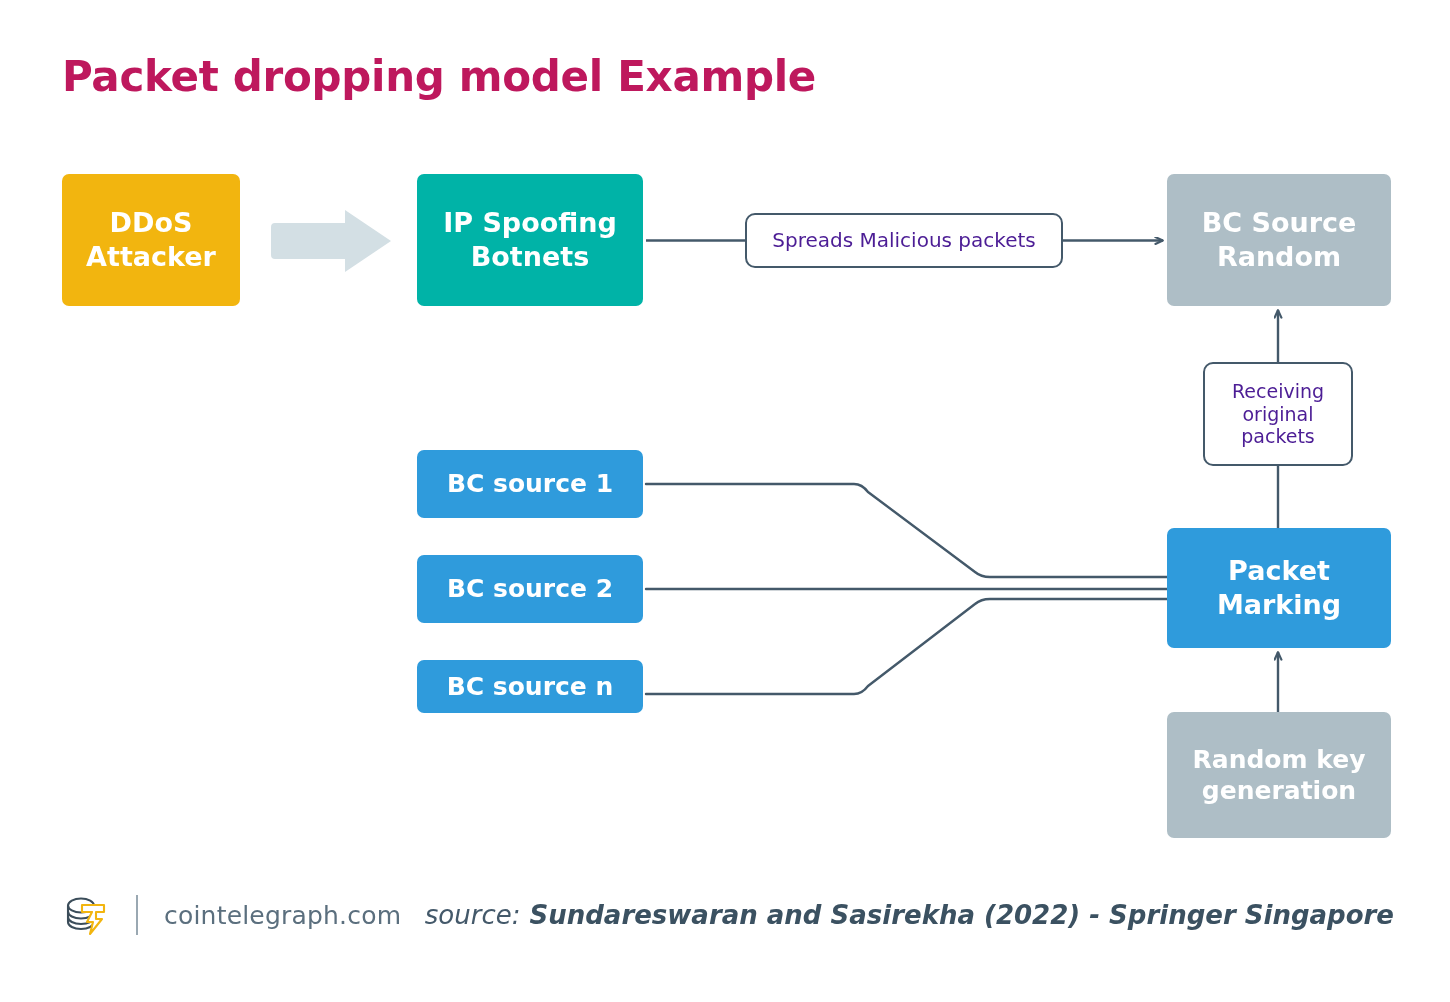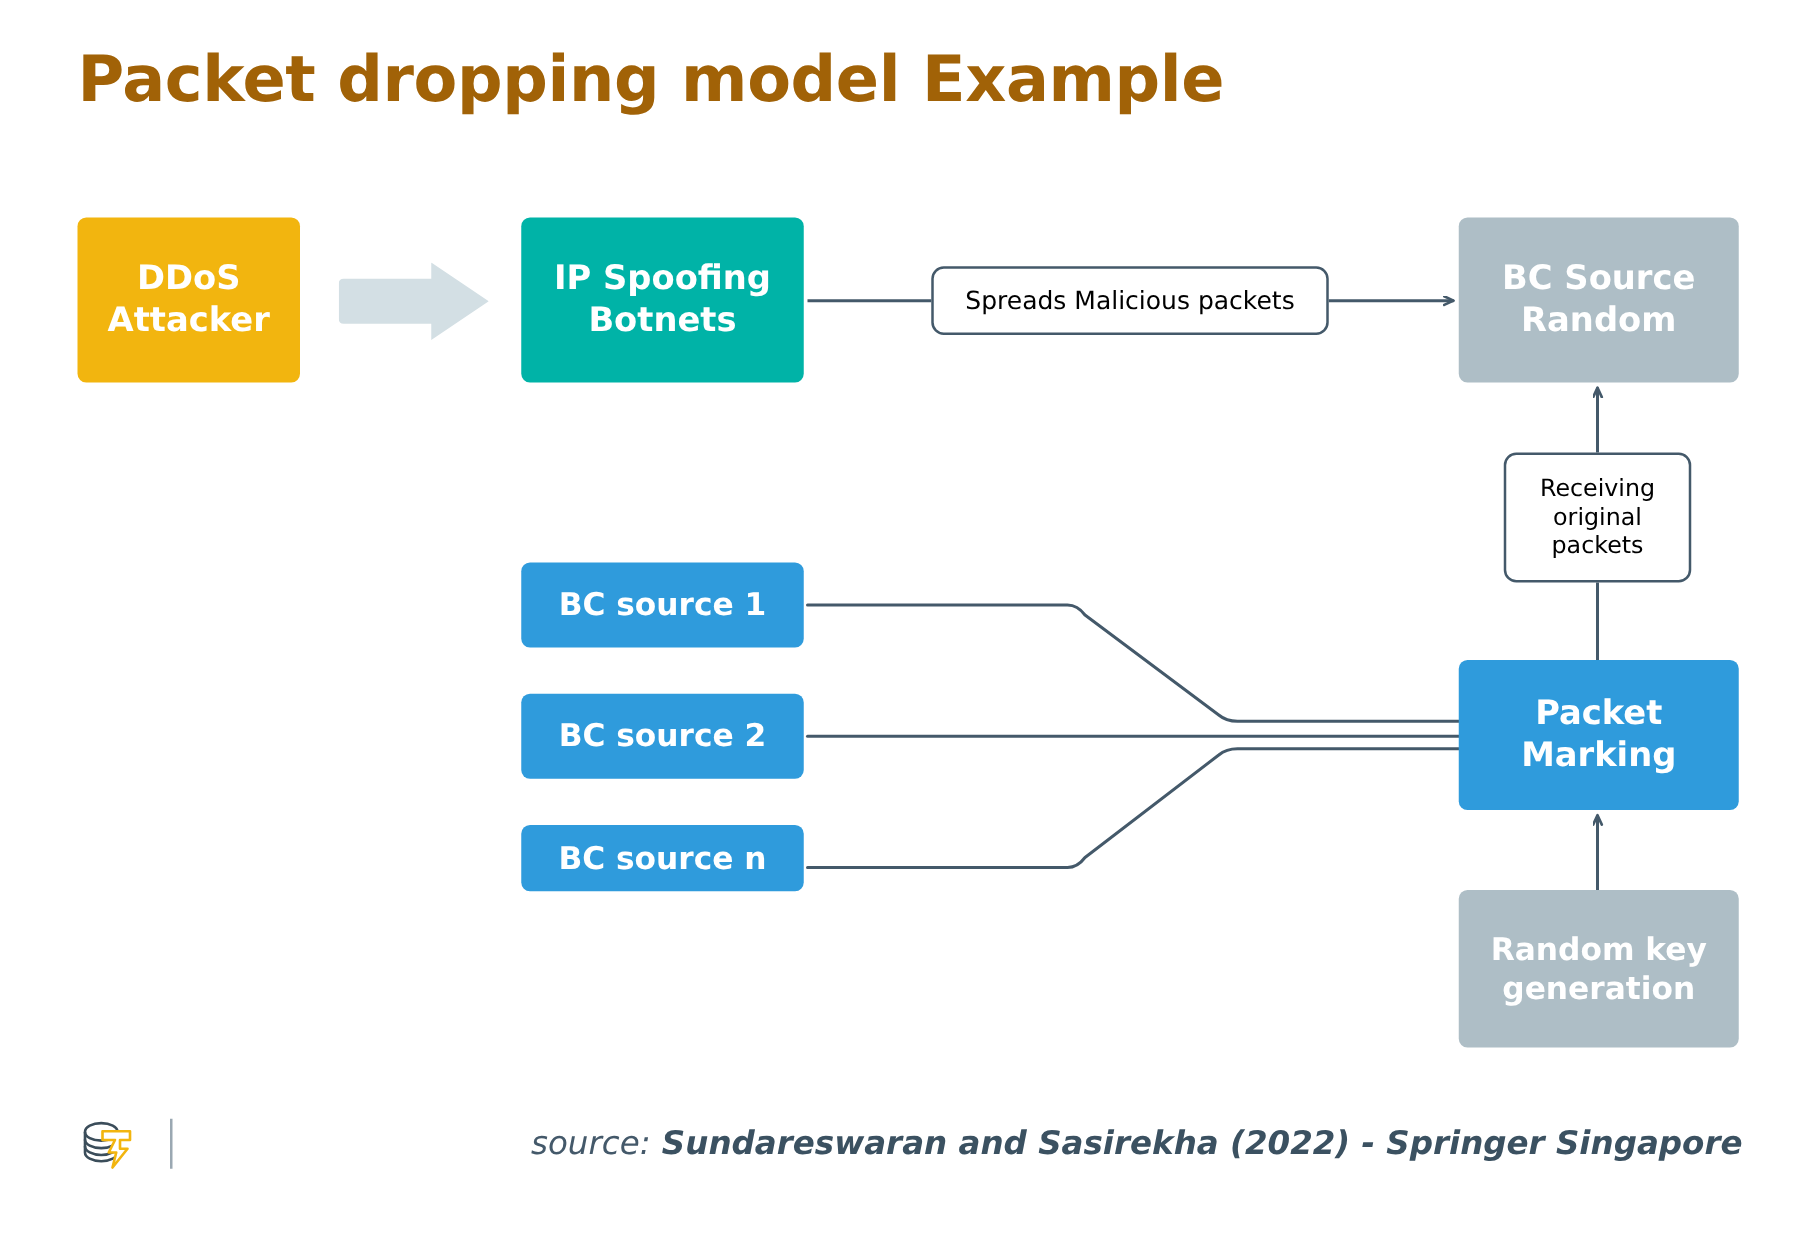--- a/index.html
+++ b/index.html
@@ -13,24 +13,24 @@
     position: relative;
     overflow: hidden;
     font-family: "DejaVu Sans", "Liberation Sans", sans-serif;
     color: #3b4d5a;
   }
 
   
   #page-title {
     position: absolute;
     left: 62px;
-    top: 35px;
-    font-size: 51px;
+    top: 52px;
+    font-size: 42px;
     font-weight: bold;
-    color: #a16207;
+    color: #be185d;
     letter-spacing: -0.3px;
     white-space: nowrap;
   }
 
   
   #diagram {
     position: absolute;
     left: 0;
     top: 0;
     width: 1450px;
@@ -75,21 +75,21 @@
   
   .chip {
     position: absolute;
     background: #ffffff;
     border: 2px solid #44596a;
     border-radius: 10px;
     display: flex;
     align-items: center;
     justify-content: center;
     text-align: center;
-    color: #000000;
+    color: #4c1d95;
     font-weight: normal;
     line-height: 1.18;
     box-sizing: border-box;
   }
   .chip-spreads {
     left: 745px; top: 213px; width: 318px; height: 55px; font-size: 20px;
   }
   .chip-receiving {
     left: 1203px; top: 362px; width: 150px; height: 104px; font-size: 19px;
   }
@@ -266,20 +266,21 @@
         <path d="M6,13.5 L6,30 C6,33.9 11.8,37 19,37 C26.2,37 32,33.9 32,30 L32,13.5"></path>
         <path d="M6,19.5 C6,23.4 11.8,26.5 19,26.5 C26.2,26.5 32,23.4 32,19.5"></path>
         <path d="M6,25 C6,28.9 11.8,32 19,32 C26.2,32 32,28.9 32,25"></path>
       </g>
 
       <path d="M20,13 L42,13 L42,20 L34,20 L34,27 L40,27 L28,42 L31,30 L25,30 L30,20 L20,20 Z" fill="#FFFFFF" stroke="#F2B50F" stroke-width="2.1" stroke-linejoin="round"></path>
     </svg>
 
     <div id="footer-divider"></div>
 
+    <div id="footer-site">cointelegraph.com</div>
   </div>
 
   <div id="footer-source">
     <span id="source-label">source:</span>
     <span id="source-citation">Sundareswaran and Sasirekha (2022) - Springer Singapore</span>
   </div>
 
 </div>
 
 </body></html>

